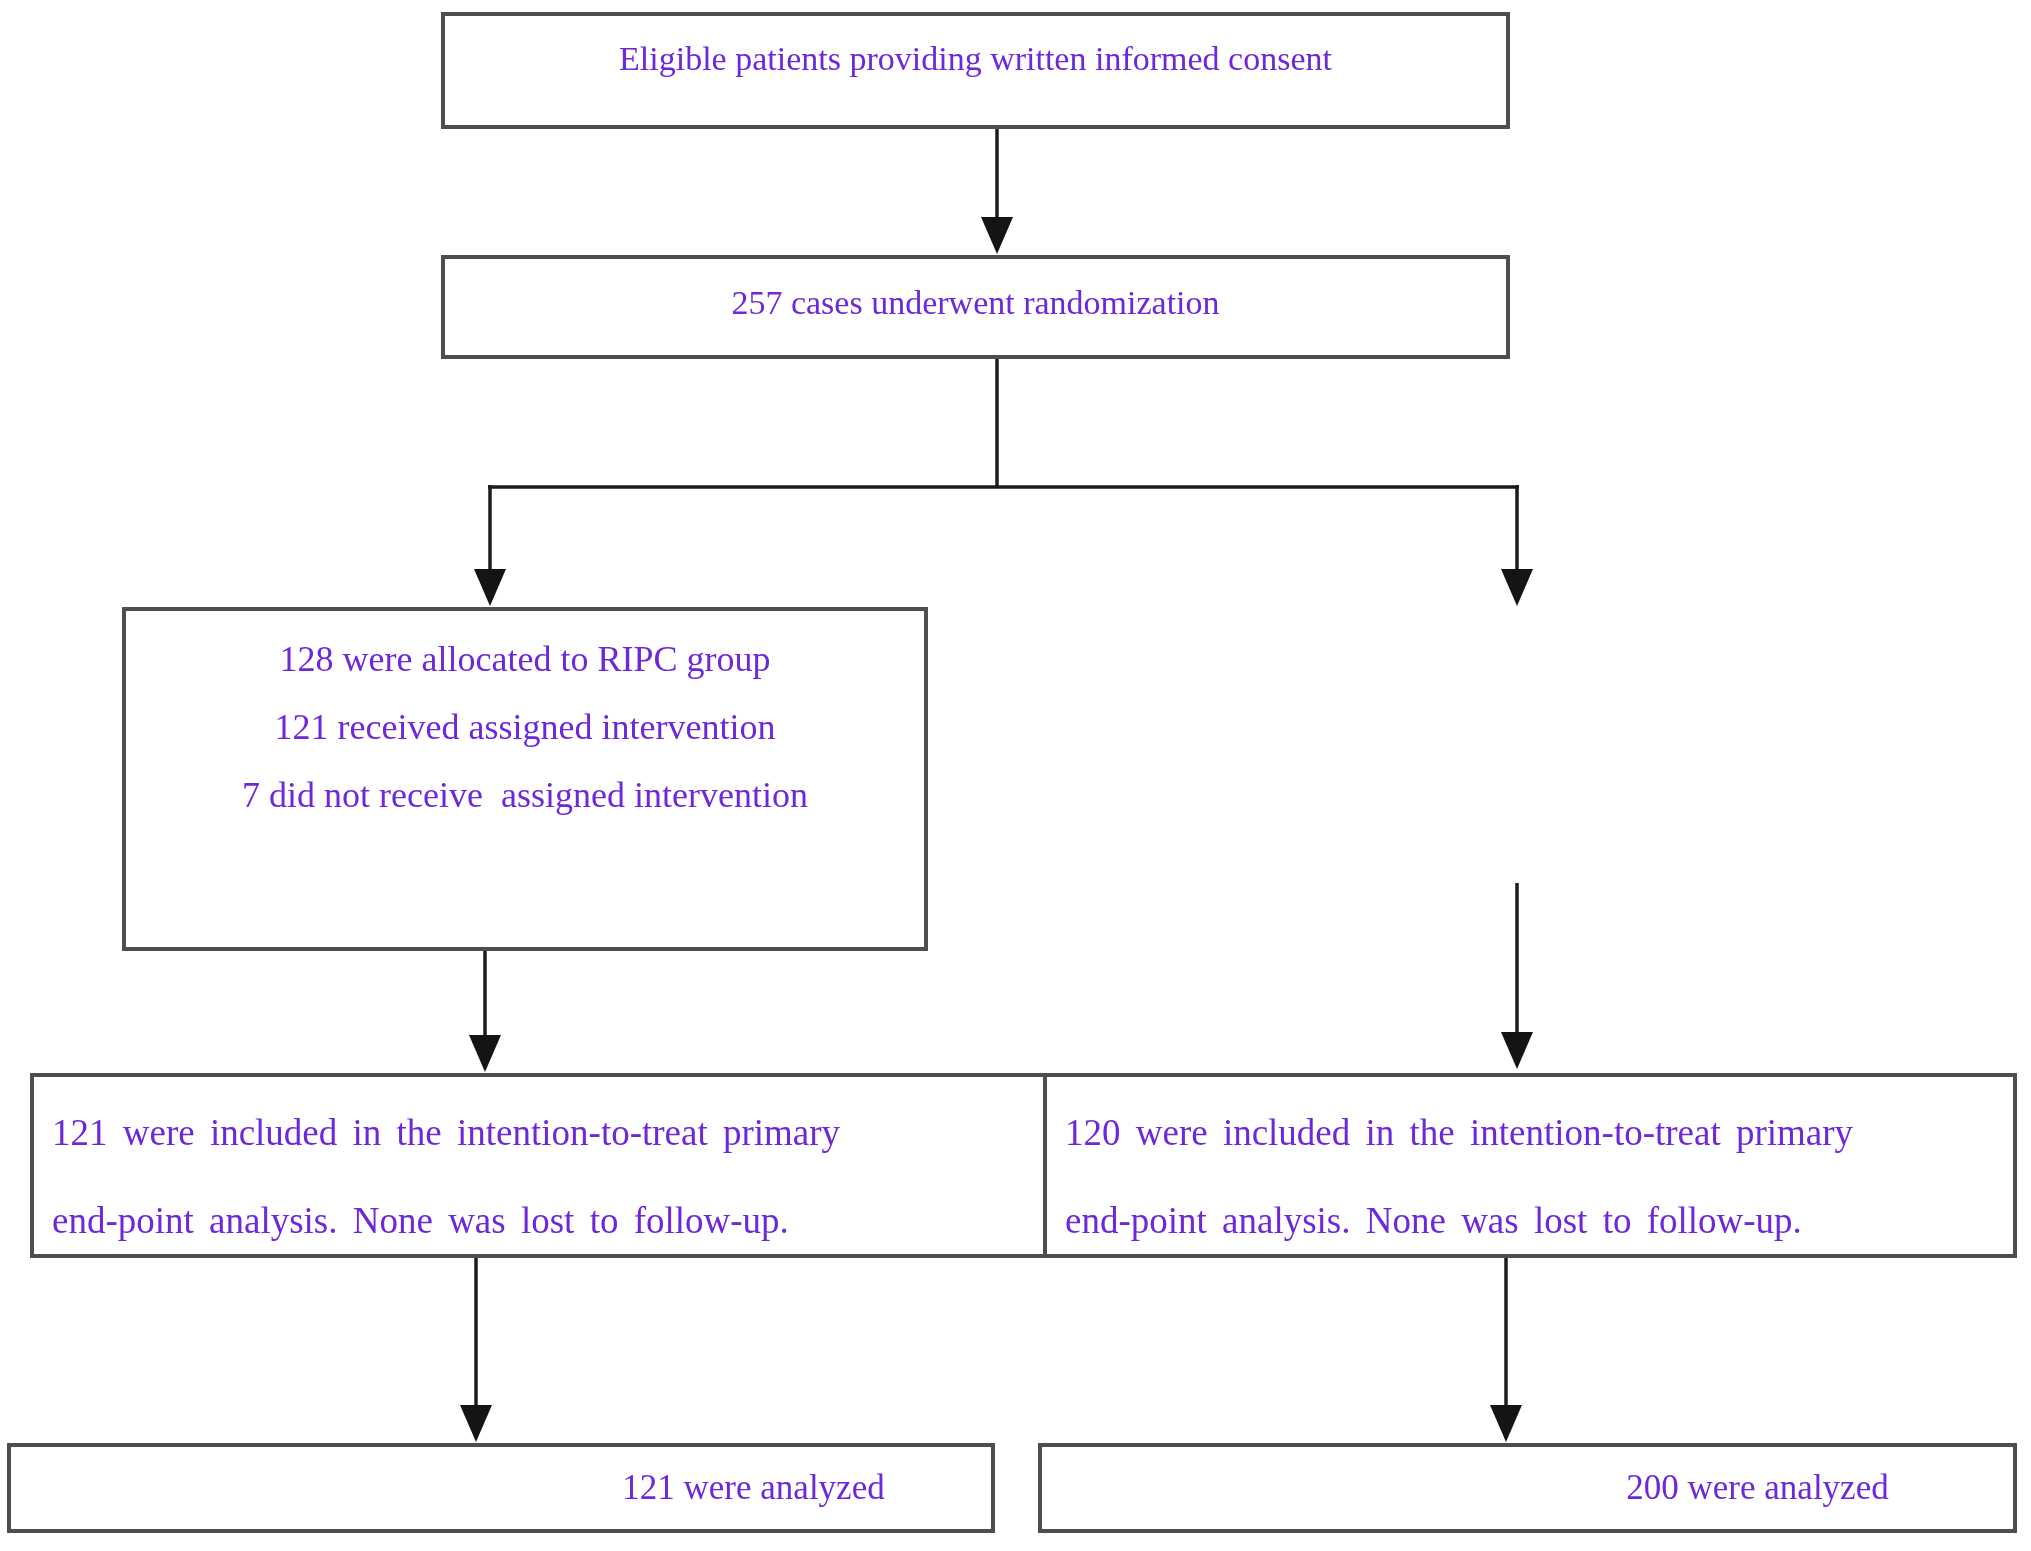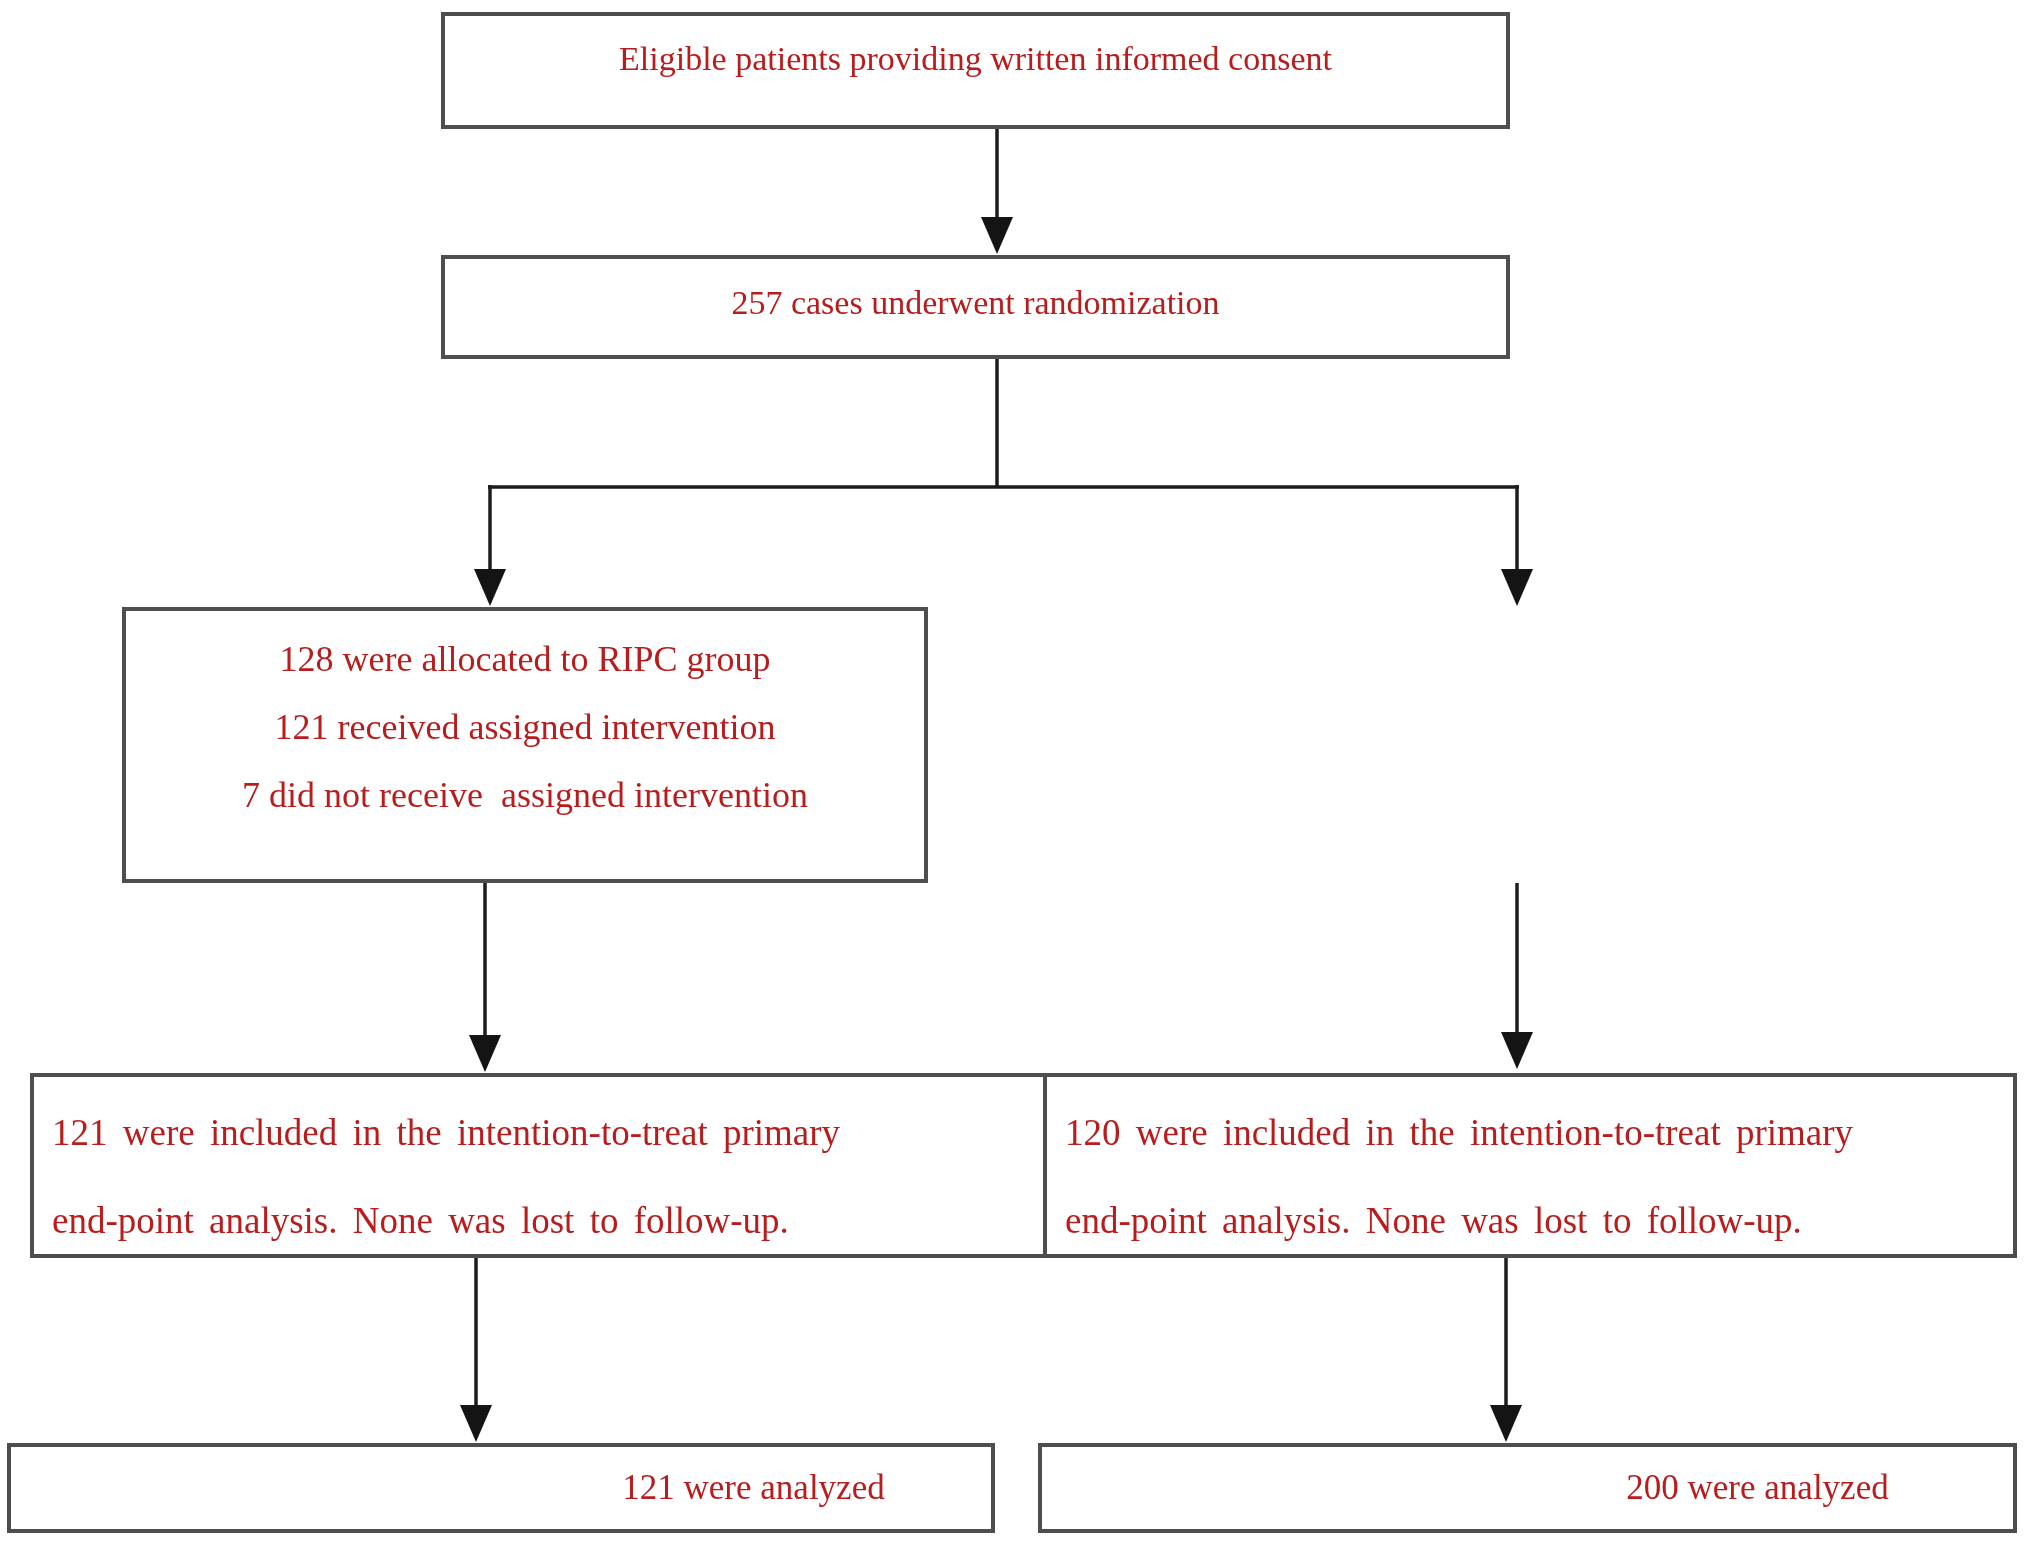--- a/index.html
+++ b/index.html
@@ -6,21 +6,21 @@
     margin: 0;
     padding: 0;
     background: #ffffff;
   }
   .stage {
     position: relative;
     width: 2031px;
     height: 1551px;
     background: #ffffff;
     font-family: "Liberation Serif", "DejaVu Serif", serif;
-    color: #b91c1c;
+    color: #6d28d9;
     overflow: hidden;
   }
   .connectors {
     position: absolute;
     left: 0;
     top: 0;
     width: 2031px;
     height: 1551px;
   }
   .connectors line {
@@ -51,21 +51,21 @@
     left: 441px; top: 12px; width: 1069px; height: 117px;
     font-size: 34px;
     padding-bottom: 24px;
   }
   .box-randomization {
     left: 441px; top: 255px; width: 1069px; height: 104px;
     font-size: 34px;
     padding-bottom: 8px;
   }
   .box-alloc {
-    top: 607px; height: 276px;
+    top: 607px; height: 344px;
     flex-direction: column;
     align-items: center;
     padding-top: 14px;
     font-size: 36px;
     line-height: 68px;
     text-align: center;
   }
   .box-alloc-left  { left: 122px;  width: 806px; }
   .box-alloc-right { left: 1118px; width: 819px; }
   .box-itt {

